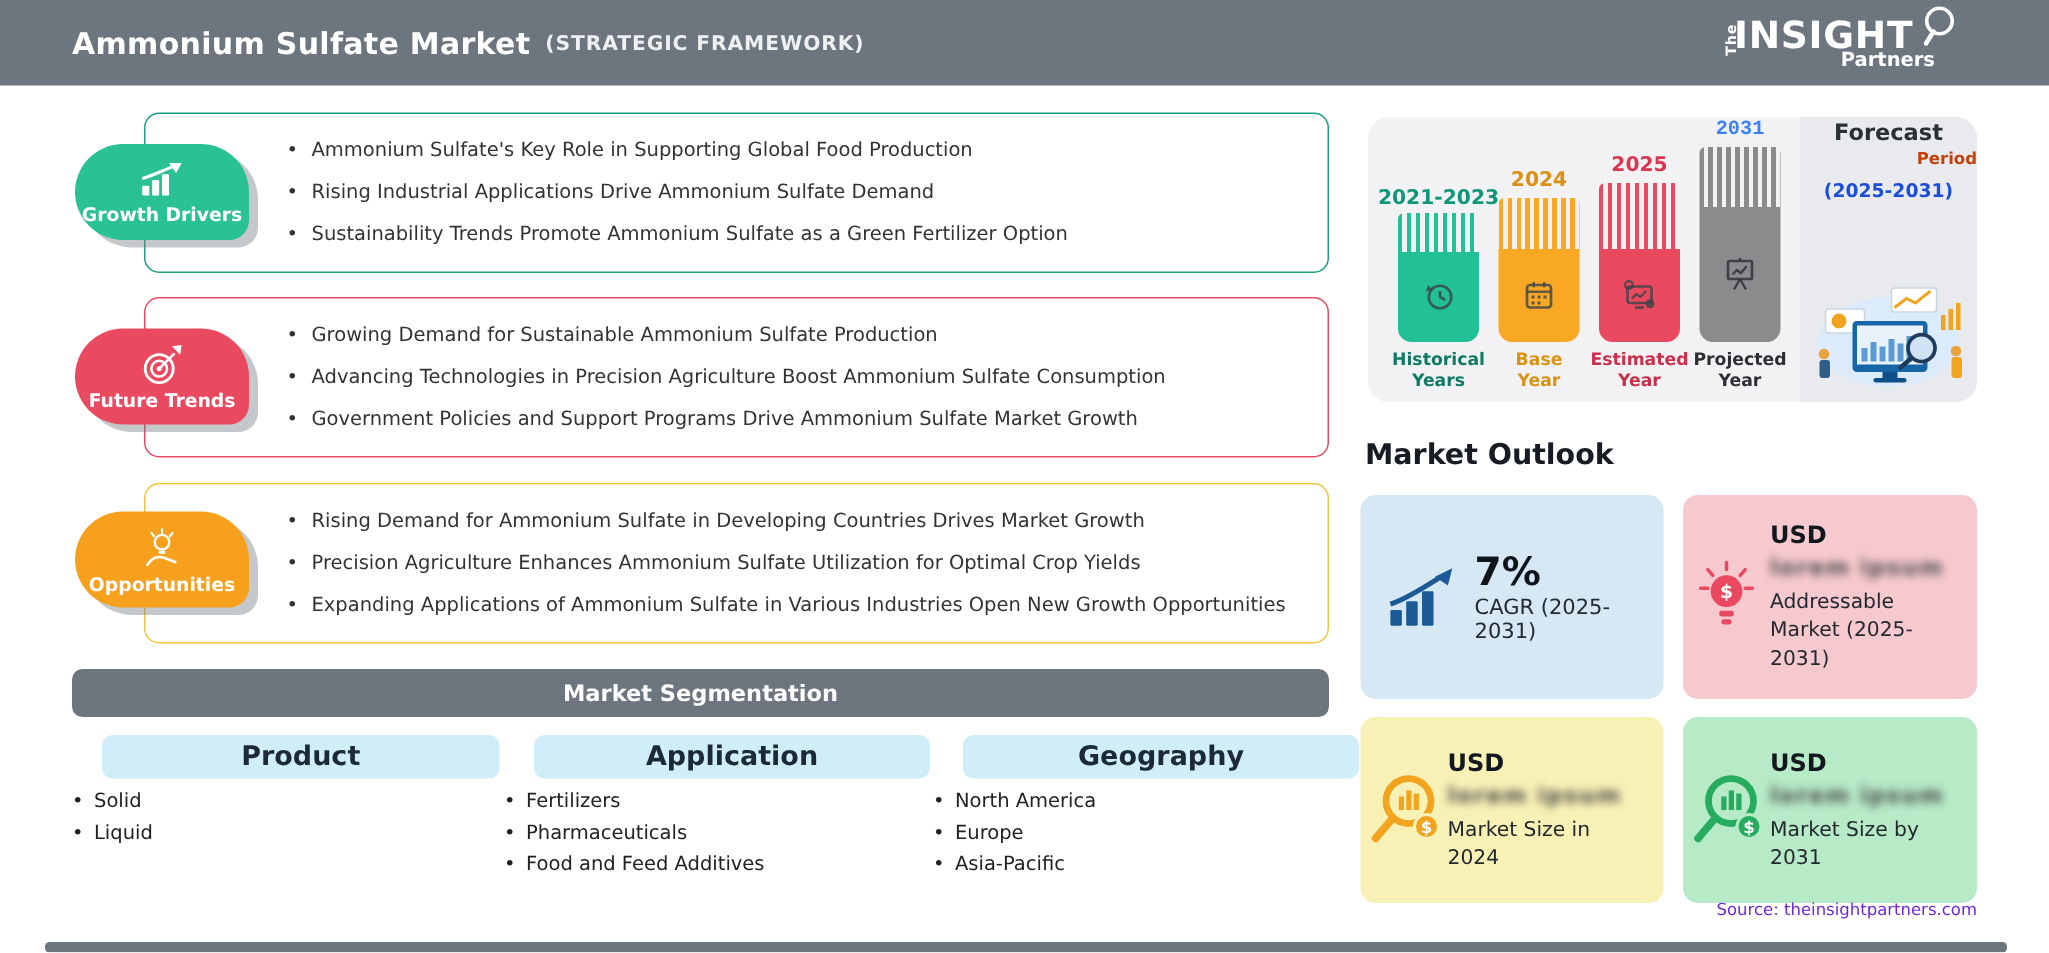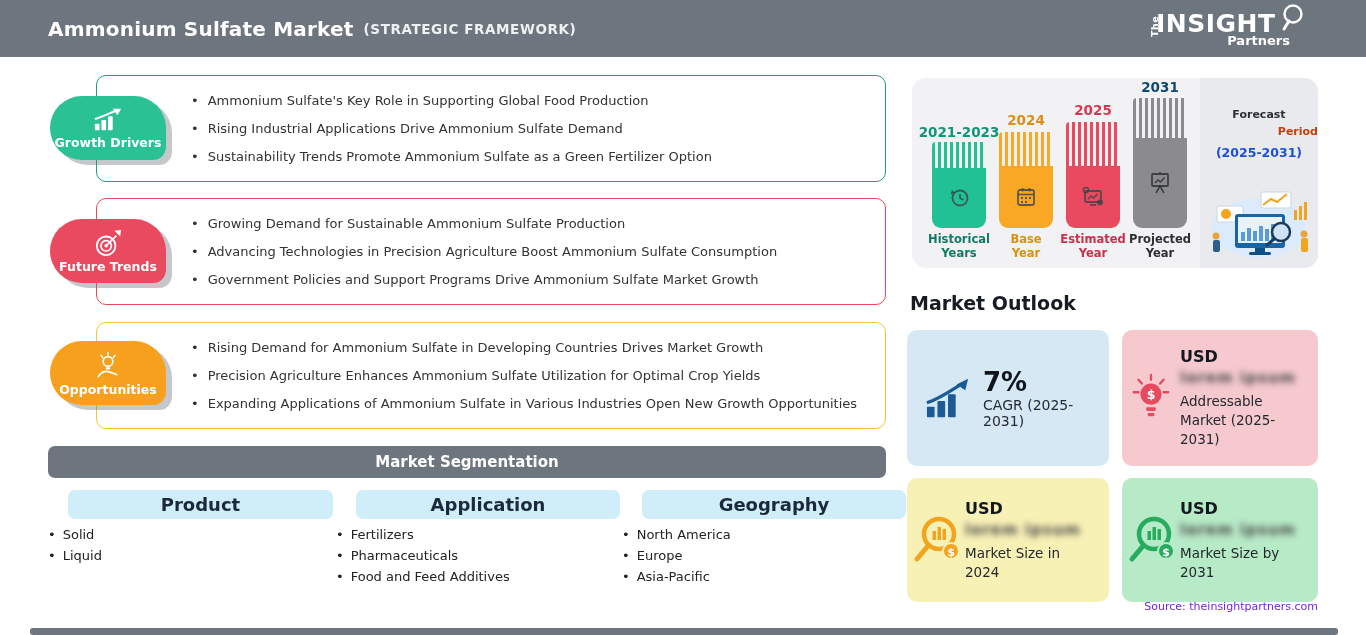--- a/index.html
+++ b/index.html
@@ -39,38 +39,38 @@
            color:#fff;font-size:15px;font-weight:bold;text-align:center;line-height:32px;}
   .seg-head{position:absolute;top:490px;height:29px;background:#cfeefa;border-radius:7px;
             color:#1c2a38;font-size:18px;font-weight:bold;text-align:center;line-height:29px;margin-left:20px;}
   .seg-list{position:absolute;top:524px;margin:0;padding:0;list-style:none;}
   .seg-list li{font-size:13px;line-height:21px;color:#222;}
   .seg-list li::before{content:"•";margin-right:7px;color:#222;}
 
   
   .tl-card{position:absolute;left:912px;top:78px;width:406px;height:190px;background:#f2f2f4;border-radius:14px;}
   .fc-panel{position:absolute;left:1200px;top:78px;width:118px;height:190px;background:#e9eaed;border-radius:0 14px 14px 0;text-align:center;}
-  .fc-l1{margin-top:28px;font-size:11px;font-weight:bold;color:#2b2f36;line-height:17px;}
+  .fc-l1{margin-top:2px;font-size:15px;font-weight:bold;color:#2b2f36;line-height:17px;}
   .fc-l2{font-size:11px;font-weight:bold;color:#c2410c;line-height:17px;text-align:right;}
   .fc-l3{margin-top:5px;font-size:12.5px;font-weight:600;color:#1d4ed8;}
   .fc-illus{position:absolute;left:4px;bottom:4px;}
 
   .tbar{position:absolute;width:54px;}
   .tbar .stripes{width:100%;border-radius:4px 4px 0 0;}
   .tbar .solid{width:100%;display:flex;align-items:center;justify-content:center;border-radius:0 0 9px 9px;}
   .stripes.g{background:repeating-linear-gradient(90deg,#21c095 0 3px,#f2f2f4 3px 6px);}
   .stripes.o{background:repeating-linear-gradient(90deg,#f9a826 0 3px,#f2f2f4 3px 6px);}
   .stripes.r{background:repeating-linear-gradient(90deg,#e94a60 0 3px,#f2f2f4 3px 6px);}
   .stripes.gy{background:repeating-linear-gradient(90deg,#8b8b8e 0 3px,#f2f2f4 3px 6px);}
   .solid.g{background:#21c095;}
   .solid.o{background:#f9a826;}
   .solid.r{background:#e94a60;}
   .solid.gy{background:#8b8b8e;}
   .ylab{position:absolute;width:120px;text-align:center;font-size:13.5px;font-weight:bold;}
-  .ylab.g{color:#0f9577;} .ylab.o{color:#dc8f14;} .ylab.r{color:#d63851;} .ylab.gy{color:#0c4a6e;}
+  .ylab.g{color:#0f9577;} .ylab.o{color:#dc8f14;} .ylab.r{color:#d63851;} .ylab.gy{color:#3b82f6;font-family:Liberation Mono, monospace;}
   .blab{position:absolute;top:232px;width:100px;text-align:center;font-size:11.5px;font-weight:bold;line-height:14px;}
   .blab.g{color:#0f7a63;} .blab.o{color:#d8920f;} .blab.r{color:#c9304b;} .blab.gy{color:#2e2e33;}
 
   
   .mo-title{position:absolute;left:910px;top:292px;font-size:19px;font-weight:bold;color:#171c24;}
   .mo-card{position:absolute;border-radius:10px;box-sizing:border-box;}
   .mo-card.blue{left:907px;top:330px;width:202px;height:136px;background:#d5e8f4;}
   .mo-card.pink{left:1122px;top:330px;width:196px;height:136px;background:#f6c9ce;}
   .mo-card.yel{left:907px;top:478px;width:202px;height:124px;background:#f8f1b6;}
   .mo-card.grn{left:1122px;top:478px;width:196px;height:124px;background:#b7eac7;}

